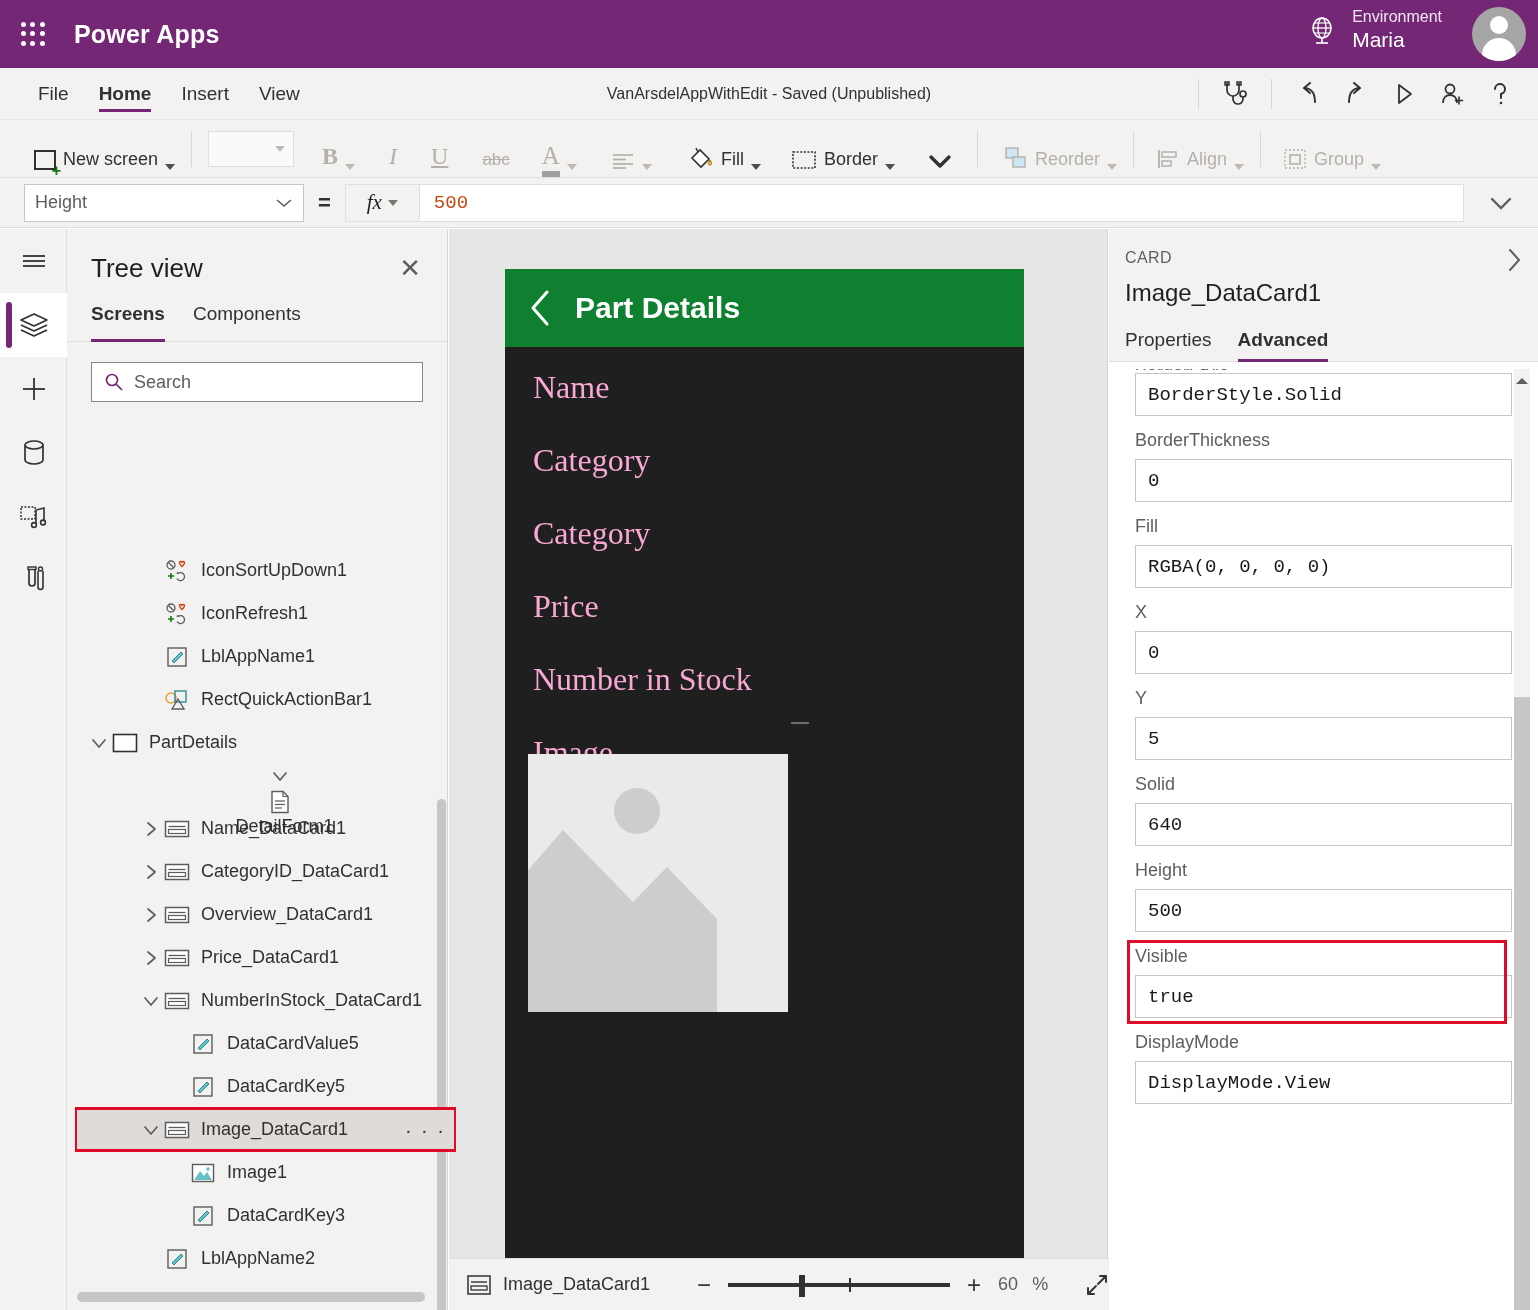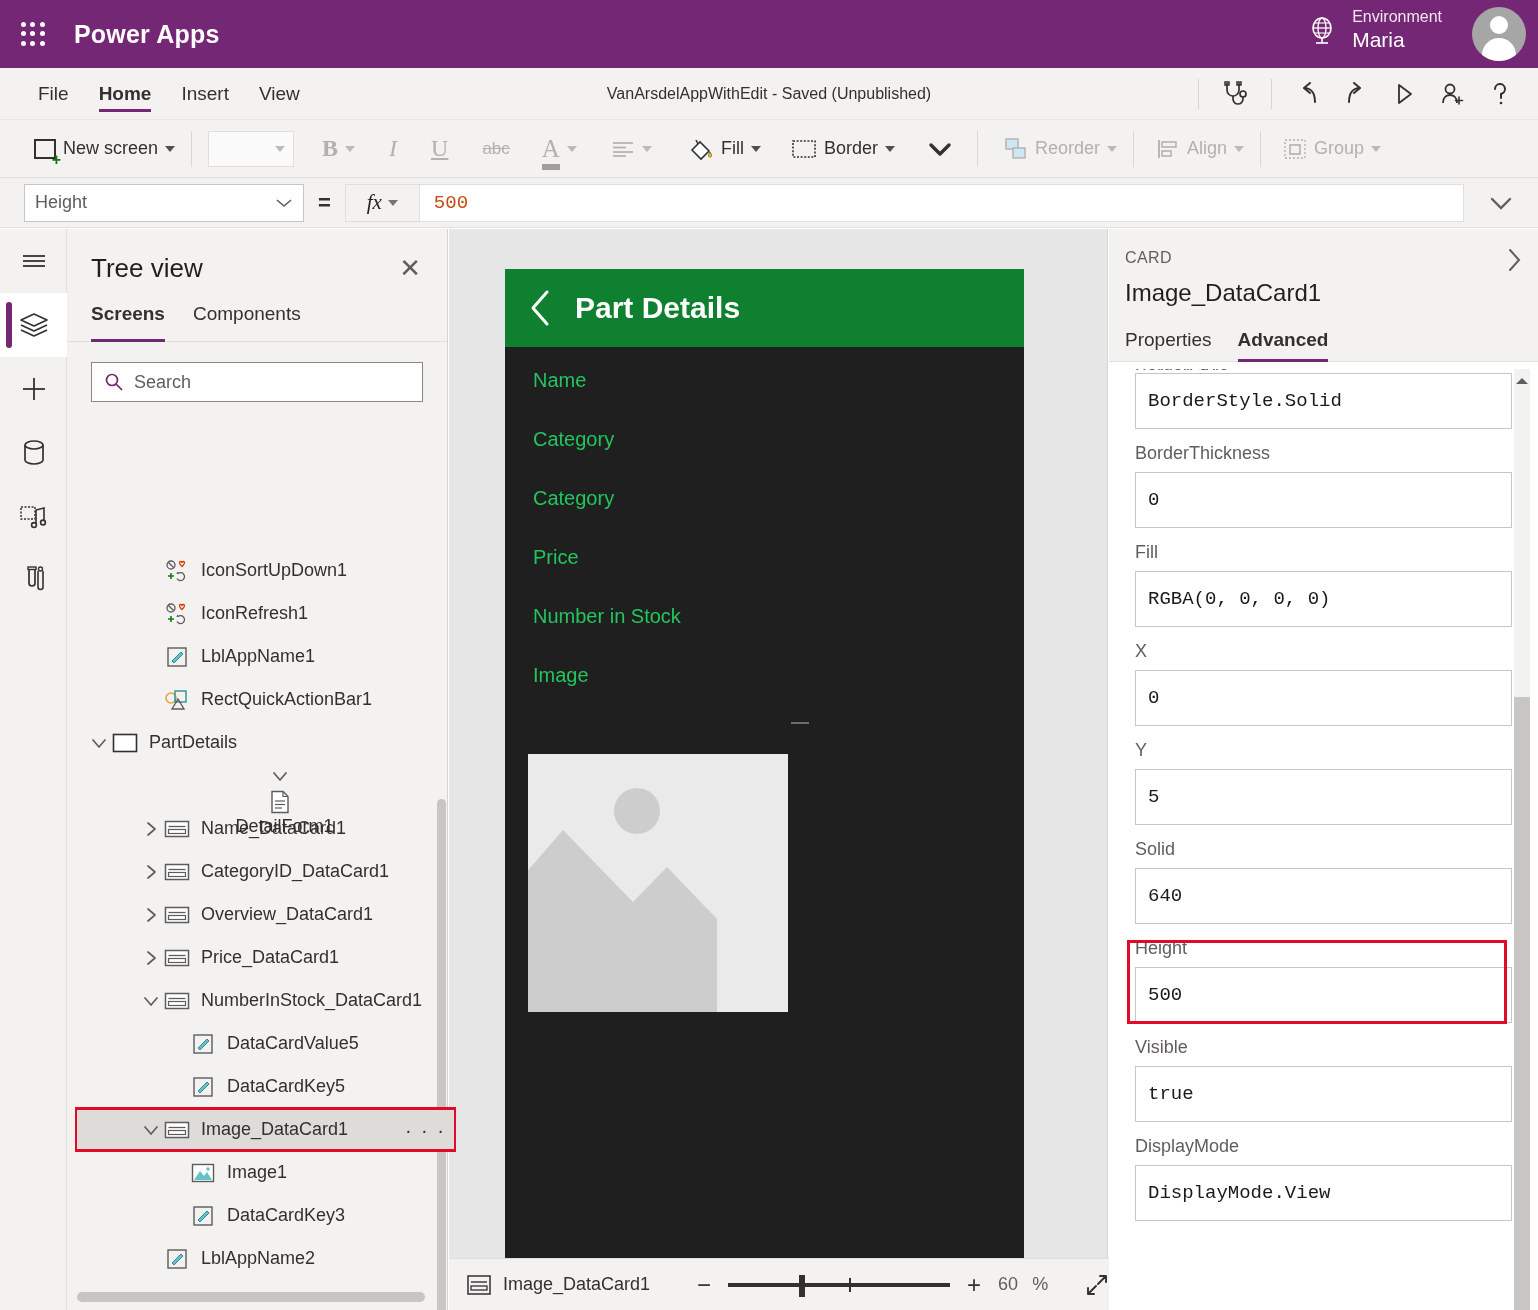--- a/index.html
+++ b/index.html
@@ -54,21 +54,21 @@
   .icobtn { width:48px; height:40px; display:flex; align-items:center; justify-content:center;
     cursor:pointer; color:#323130; }
 
   
   .ribbon {
     position:absolute; left:0; top:120px; width:1538px; height:58px;
     background:#f3f2f1; border-bottom:1px solid #e1dfdd; display:flex; align-items:center;
   }
   .rb-group { display:flex; align-items:center; height:58px; }
   .rb-sep { width:1px; height:36px; background:#d9d7d5; margin:0 6px; }
-  .rb-item { display:flex; align-items:center; gap:7px; padding:0 10px; height:42px;
+  .rb-item { display:flex; align-items:flex-end; gap:7px; padding:0 10px; height:42px;
     font-size:18px; color:#323130; cursor:pointer; white-space:nowrap; }
   .rb-item.disabled { color:#b3b0ad; cursor:default; }
   .caret { width:0; height:0; border-left:5px solid transparent; border-right:5px solid transparent;
     border-top:6px solid currentColor; opacity:.85; }
   .fontbox { width:86px; height:36px; background:#fafafa; border:1px solid #e1dfdd;
     display:flex; align-items:center; justify-content:flex-end; padding-right:8px;
     margin-left:10px; cursor:pointer; }
   .newscreen-ico { width:22px; height:20px; border:2px solid #323130; position:relative; }
   .newscreen-ico::after{ content:"+"; position:absolute; right:-7px; bottom:-11px; font-size:16px;
     color:#107c10; font-weight:700; line-height:1; }
@@ -137,21 +137,21 @@
 
   
   .canvas {
     position:absolute; left:449px; top:229px; width:659px; height:1081px;
     background:#e6e6e6; border-right:1px solid #d6d4d2;
   }
   .phone { position:absolute; left:56px; top:40px; width:519px; height:1031px; background:#1f1f1f; }
   .phone-header { height:78px; background:#0e8030; display:flex; align-items:center; padding-left:22px; gap:20px; }
   .phone-title { color:#fff; font-size:30px; font-weight:600; }
   .form-fields { padding: 22px 0 0 28px; }
-  .ffield { color:#22c55e; font-size:20px; margin-bottom:36px; }
+  .ffield { color:#f9a8d4; font-size:32px; margin-bottom:36px;font-family:Liberation Serif, serif; }
   .ffield.last { margin-bottom:6px; }
   .imgplace { position:absolute; left:23px; top:485px; width:260px; height:258px;
     background:#eaeaea; overflow:hidden; }
   .selhandle { position:absolute; left:286px; top:453px; width:18px; height:2px; background:#6d6d6d; }
 
   
   .proppanel {
     position:absolute; left:1109px; top:229px; width:429px; height:1081px; background:#ffffff;
   }
   .pp-head { background:#f3f2f1; padding: 20px 20px 0 16px; position:relative; height:120px; }
@@ -163,21 +163,21 @@
   .pp-tab { font-size:19px; color:#323130; padding-bottom:10px; cursor:pointer; position:relative; }
   .pp-tab.active { font-weight:700; }
   .pp-tab.active::after { content:""; position:absolute; left:0; right:0; bottom:-1px; height:3px;
     background:#742774; }
   .pp-body { position:absolute; left:0; top:140px; width:429px; height:941px; overflow:hidden;
     background:#fff; }
   .pp-clip-label { position:absolute; left:26px; top:-6px; font-size:18px; color:#605e5c;
     overflow:hidden; height:7px; }
   .pfield { padding: 0 26px; }
   .plabel { font-size:18px; color:#605e5c; margin: 14px 0 8px 0; }
-  .pinput { height:56px; border:1px solid #c8c6c4; background:#fff; display:flex; align-items:center;
+  .pinput { height:43px; border:1px solid #c8c6c4; background:#fff; display:flex; align-items:center;
     padding-left:12px; font-family:"Liberation Mono", monospace; font-size:19px; color:#1b1a19;
     cursor:text; }
   .pp-highlight { position:absolute; left:18px; top:844px; width:380px; height:100px;
     border:3px solid #e00b29; pointer-events:none; }
   .pp-vtrack { position:absolute; right:8px; top:0; width:16px; height:941px; background:#f3f2f1; }
   .pp-vthumb { position:absolute; right:8px; top:328px; width:16px; height:613px; background:#c8c6c4; }
   .pp-vup { position:absolute; right:8px; top:4px; width:16px; height:16px; color:#5f5e5c;
     display:flex; align-items:center; justify-content:center; cursor:pointer; }
 
   

